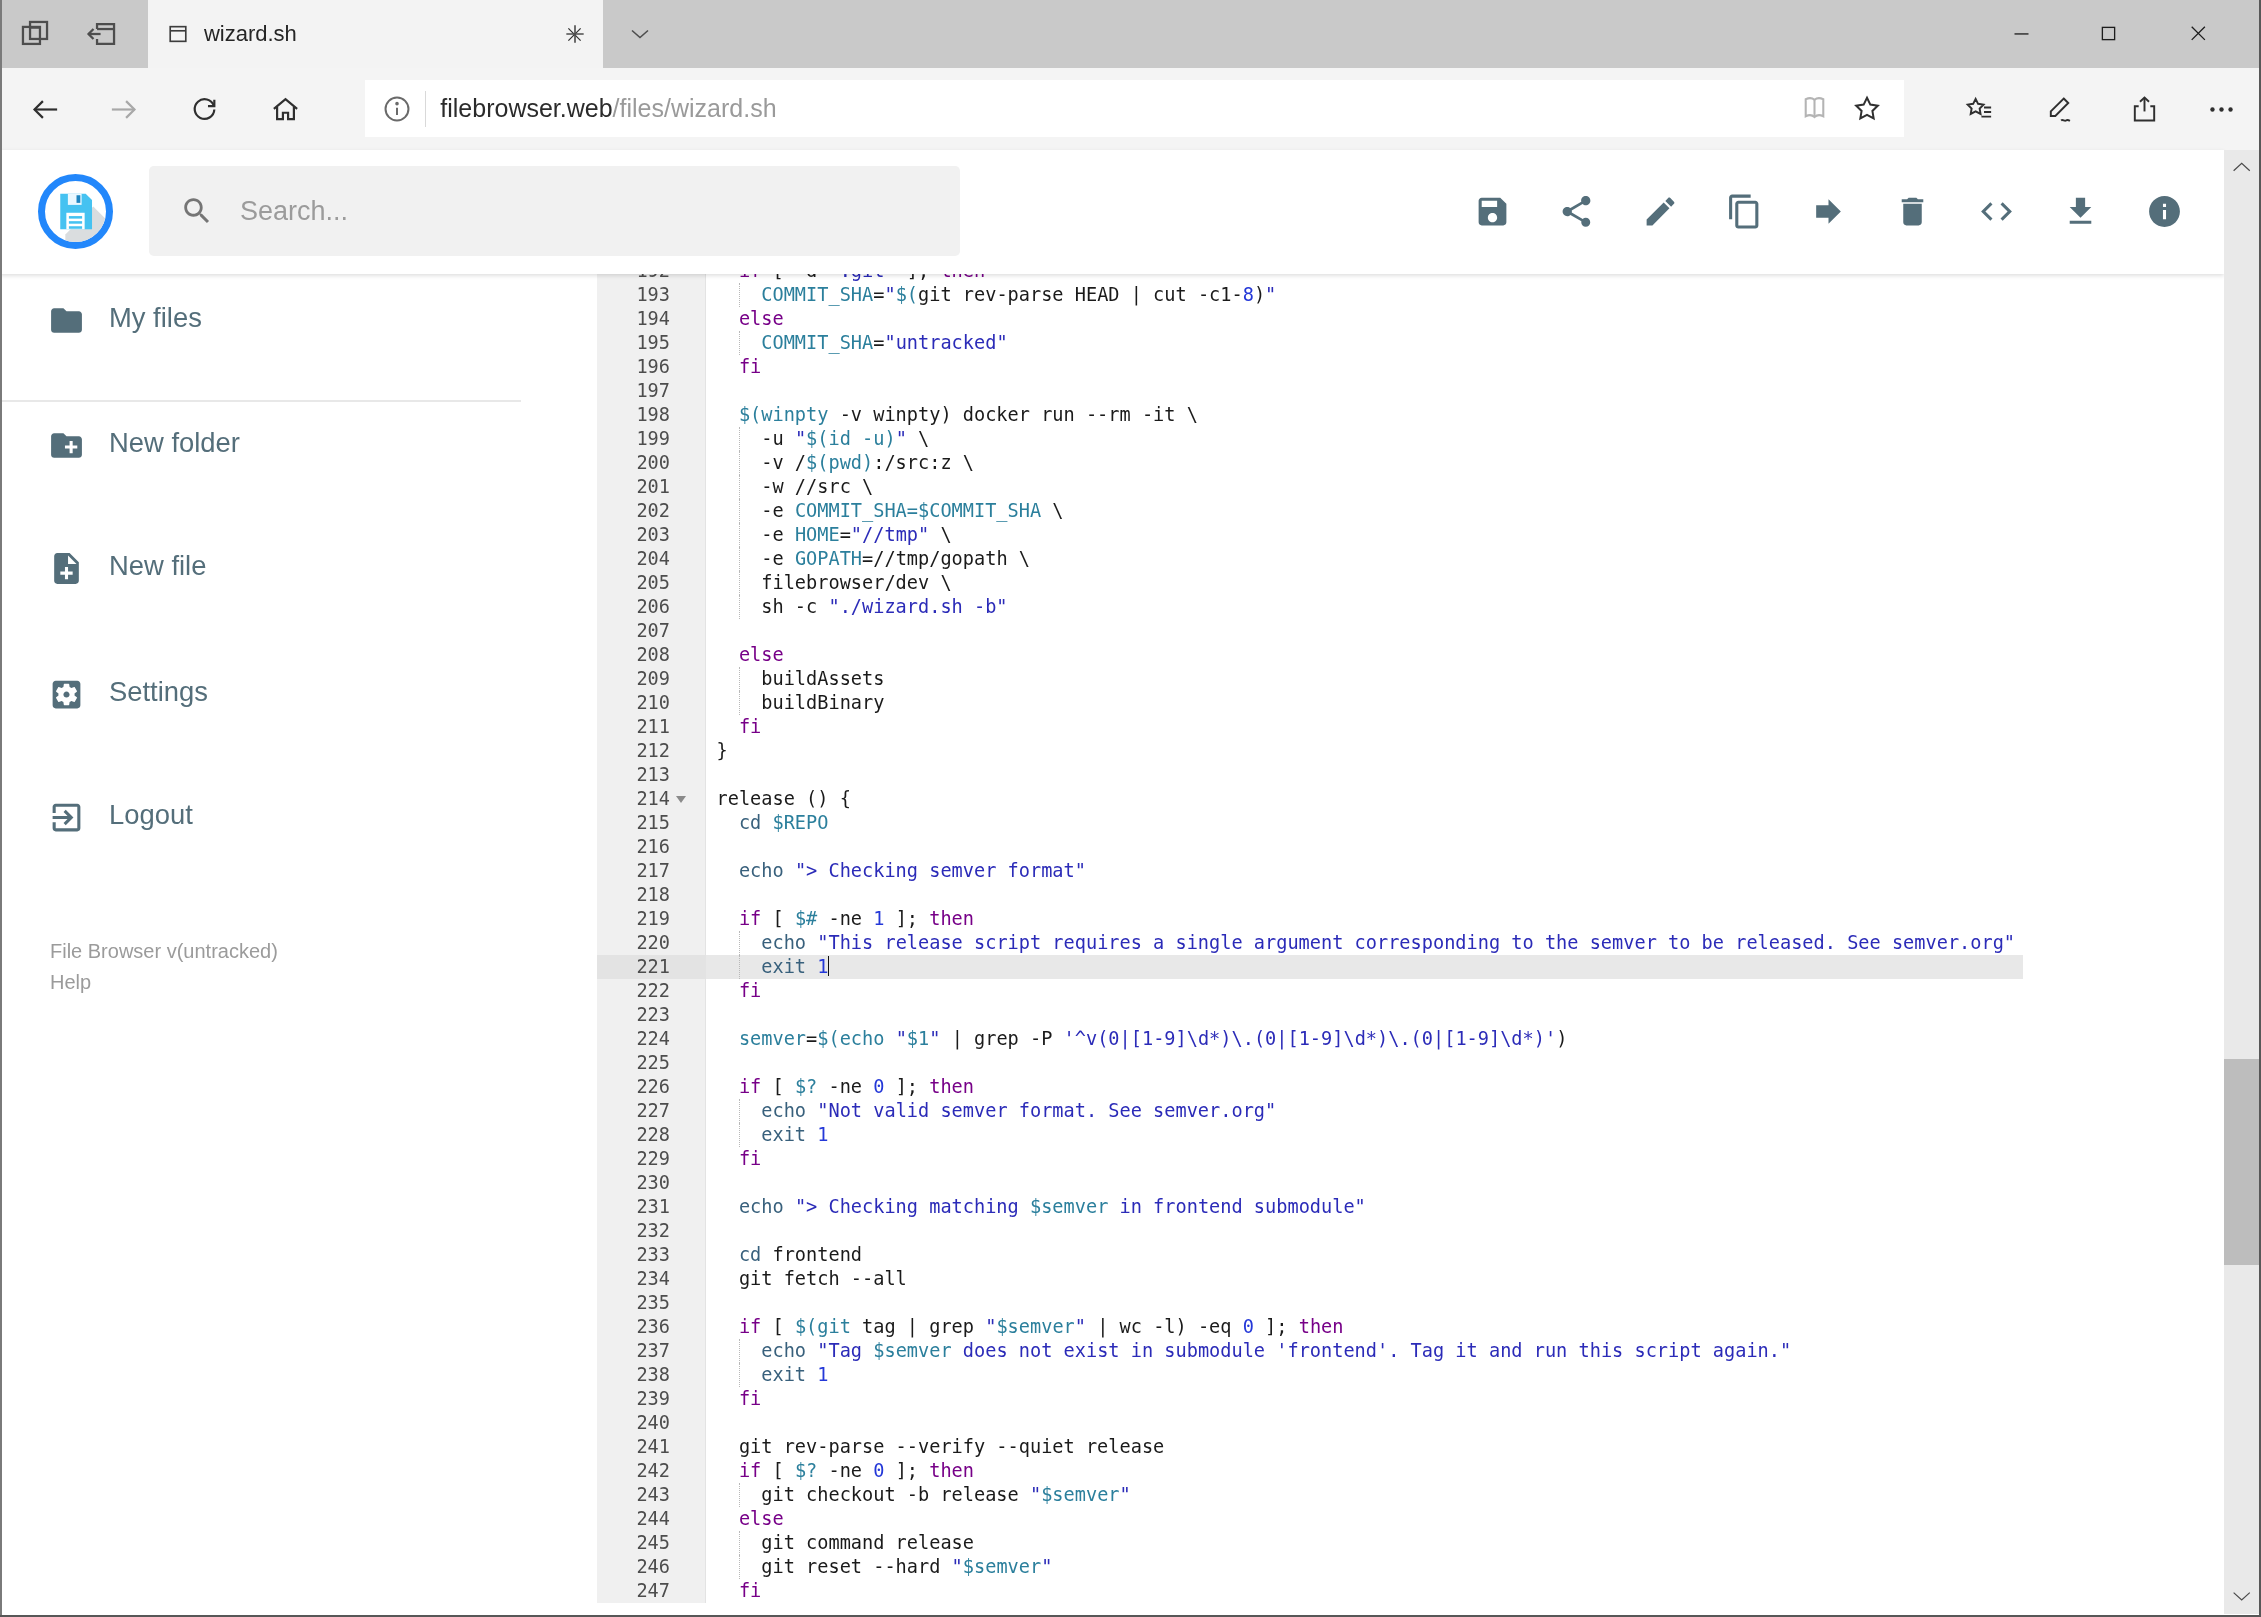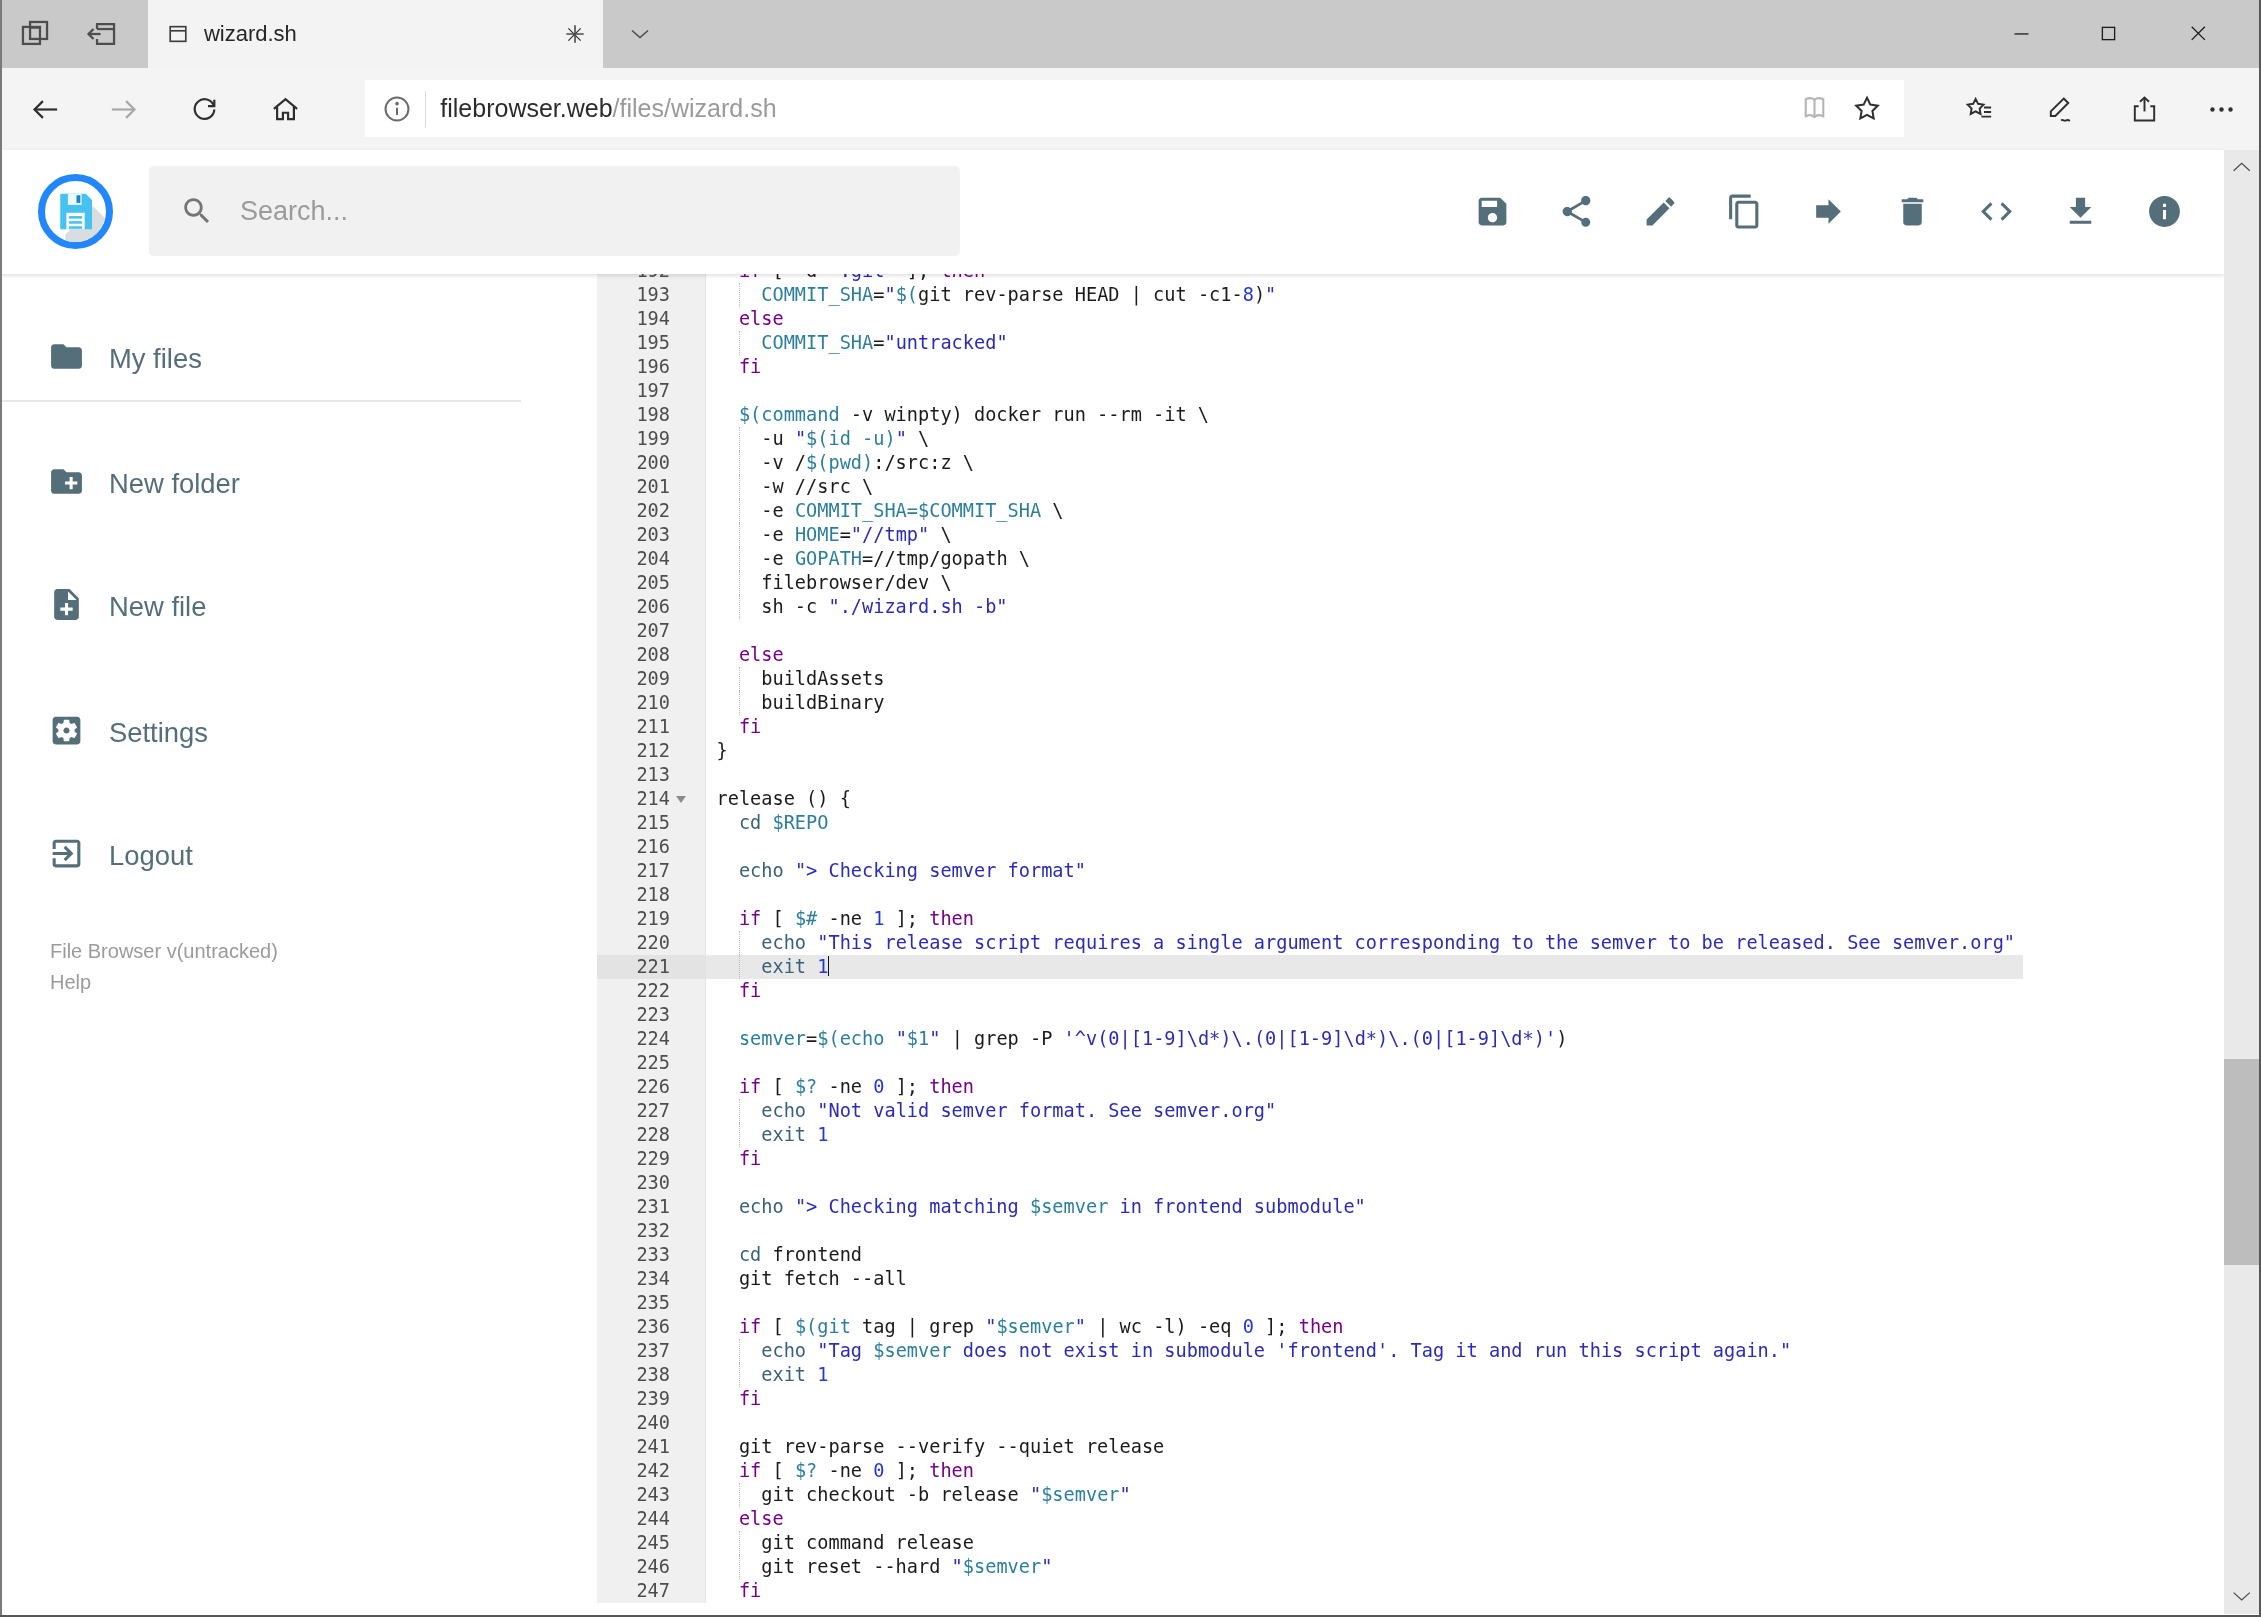--- a/index.html
+++ b/index.html
@@ -43,21 +43,21 @@
   #searchbox{position:absolute;left:149px;top:166px;width:811px;height:90px;background:#f1f1f1;
              border-radius:4.8px;display:flex;align-items:center;z-index:11;}
   #searchbox svg{margin-left:31px;flex:none;}
   #searchbox input{border:none;outline:none;background:transparent;margin-left:24px;
                    font-size:27px;color:#15803d;width:678px;font-family:Liberation Sans, sans-serif;}
   #searchbox input::placeholder{color:#9b9b9b;}
   #toolbar{position:absolute;left:1474px;top:193px;display:flex;gap:47px;z-index:11;}
   .toolbtn{width:37px;height:37px;color:#546e7a;cursor:pointer;}
   
   #sidebar{position:absolute;left:0;top:274px;width:597px;height:1340px;background:#fff;}
-  .sb-item{position:absolute;left:0;width:521px;height:73px;display:flex;align-items:flex-end;cursor:pointer;}
+  .sb-item{position:absolute;left:0;width:521px;height:73px;display:flex;align-items:flex-start;cursor:pointer;}
   .sb-item svg{margin-left:48px;flex:none;}
   .sb-label{margin-left:24px;font-size:27.4px;color:#546e7a;}
   #sb-divider{position:absolute;left:0;top:126px;width:521px;height:1.6px;background:#e8e8e8;}
   #sb-meta{position:absolute;left:50px;top:662px;font-size:20px;color:#9b9b9b;line-height:31px;}
   #sb-help{cursor:pointer;}
   
   #editor{position:absolute;left:597px;top:274px;width:1426px;height:1340px;background:#fff;overflow:hidden;}
   #code-rows{margin-top:-15.3px;font-family:"DejaVu Sans Mono",monospace;font-size:18.6px;}
   .crow{display:flex;height:24px;line-height:24px;}
   .gut{flex:0 0 109px;background:#f0f0f0;position:relative;border-right:0.8px solid #e3e3e3;box-sizing:border-box;}
@@ -309,21 +309,21 @@
       <div class="crow">
         <div class="gut">
           <span class="lnum">197</span>
         </div>
         <div class="cline"><span></span></div>
       </div>
       <div class="crow">
         <div class="gut">
           <span class="lnum">198</span>
         </div>
-        <div class="cline"><span>  </span><span class="tv">$(command</span><span class="tp"> -v winpty) docker run --rm -it \</span></div>
+        <div class="cline"><span>  </span><span class="tv">$(winpty</span><span class="tp"> -v winpty) docker run --rm -it \</span></div>
       </div>
       <div class="crow">
         <div class="gut">
           <span class="lnum">199</span>
         </div>
         <div class="cline"><span class="iguide"></span><span>    </span><span class="tp">-u </span><span class="ts">"</span><span class="tv">$(id -u)</span><span class="ts">"</span><span class="tp"> \</span></div>
       </div>
       <div class="crow">
         <div class="gut">
           <span class="lnum">200</span>

